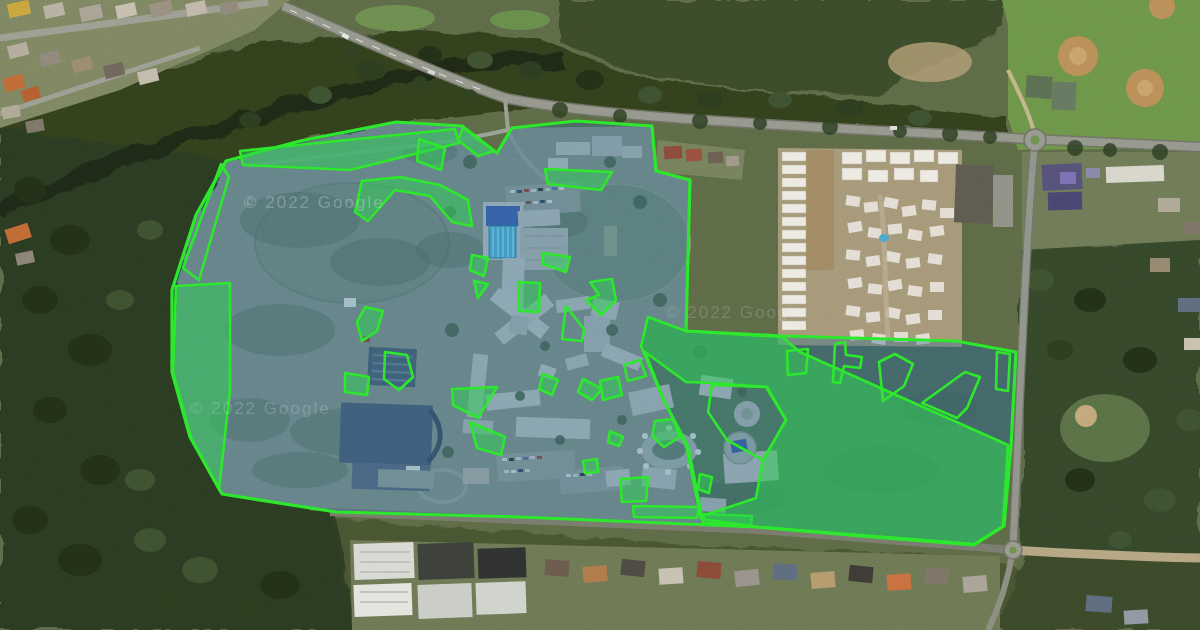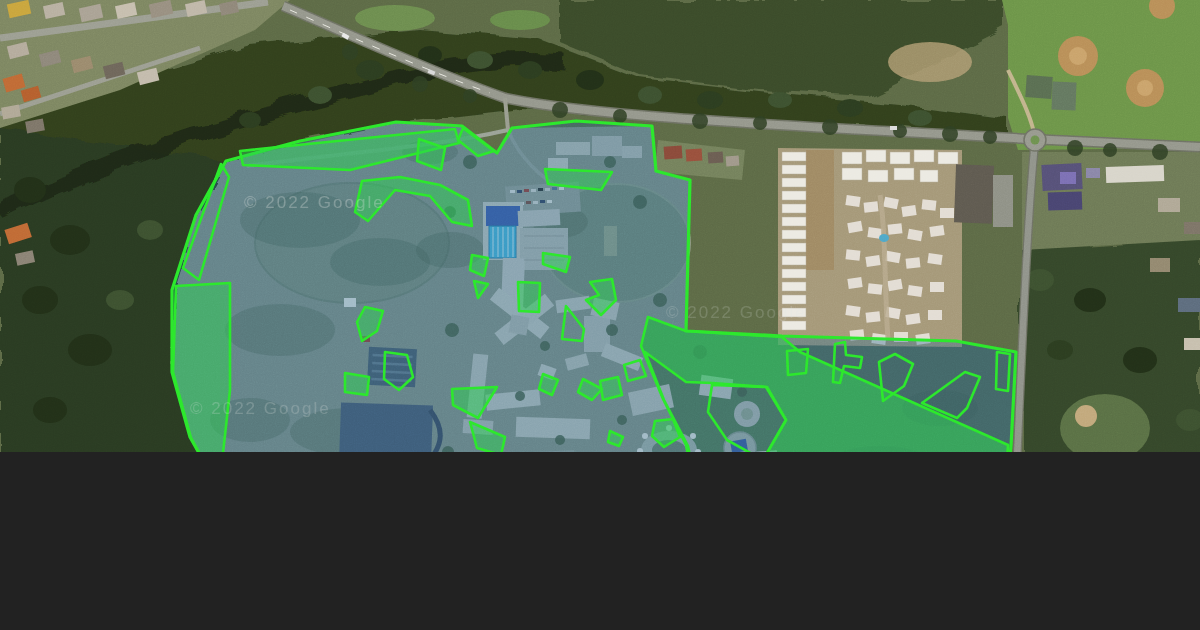--- a/index.html
+++ b/index.html
@@ -1,16 +1,16 @@
 <!DOCTYPE html>
 <html><head>
 <meta charset="utf-8">
 <style>
   html,body{margin:0;padding:0;background:#222;}
-  .stage{position:relative;width:1200px;height:452px;overflow:hidden;font-family:"Liberation Sans",sans-serif;}
+  .stage{position:relative;width:1200px;height:630px;overflow:hidden;font-family:"Liberation Sans",sans-serif;}
   .stage svg{position:absolute;left:0;top:0;display:block;}
   .wm{font-family:"Liberation Sans",sans-serif;font-size:17px;letter-spacing:2px;fill:#dfe5e2;}
   .zone{stroke-linejoin:round;}
 </style>
 </head>
 <body>
 
 <div class="stage">
 <svg id="map-svg" width="1200" height="630" viewBox="0 0 1200 630" xmlns="http://www.w3.org/2000/svg">
   <defs>

